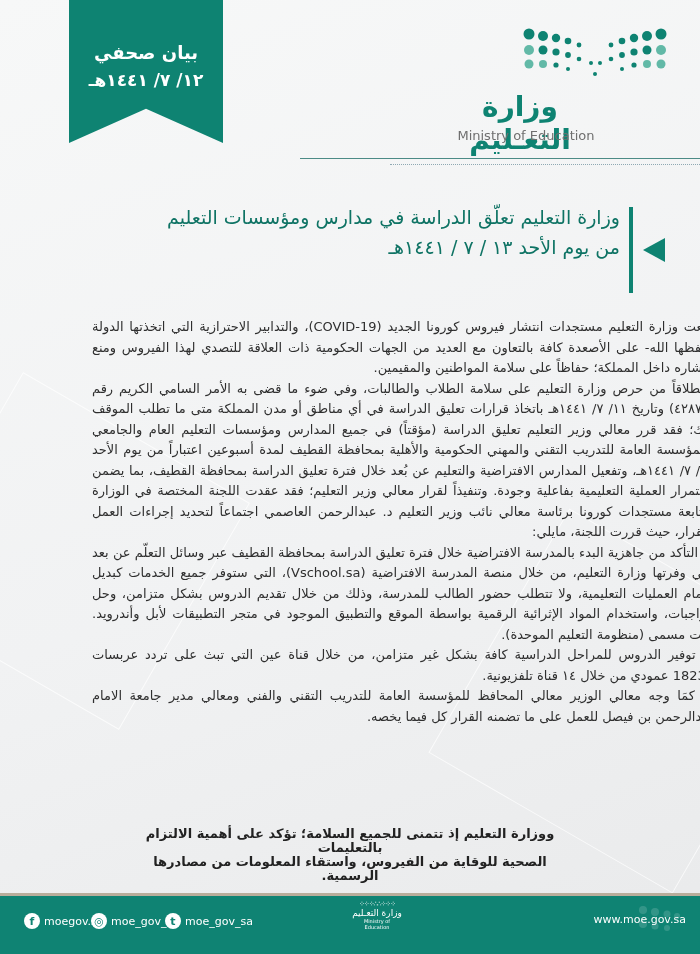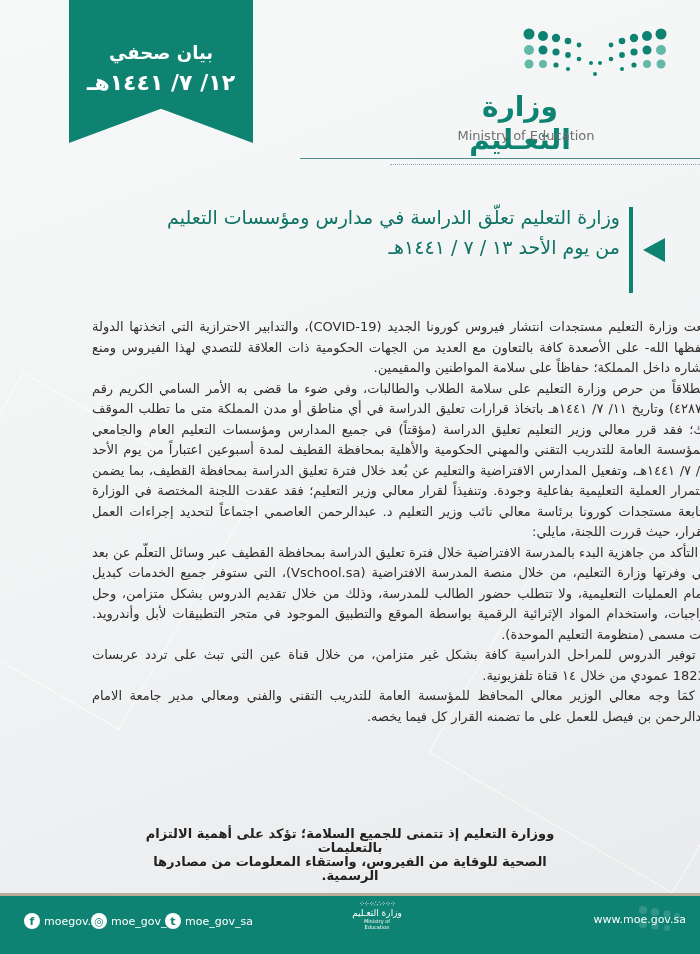--- a/index.html
+++ b/index.html
@@ -1,24 +1,24 @@
 <!DOCTYPE html>
 <html><head>
 <meta charset="utf-8">
 <style>
   html,body{margin:0;padding:0;}
   body{width:700px;height:954px;position:relative;overflow:hidden;
     background:linear-gradient(160deg,#f7f8f8 0%,#f1f2f3 55%,#e9eaeb 100%);
     font-family:"DejaVu Sans",sans-serif;color:#2b2b2b;}
   .bg-shape{position:absolute;border:1px solid rgba(255,255,255,0.7);transform:rotate(30deg);}
   
-  .ribbon{position:absolute;left:69px;top:0;width:184px;height:143px;background:#0e8372;
+  .ribbon{position:absolute;left:69px;top:0;width:154px;height:143px;background:#0e8372;
     clip-path:polygon(0 0,100% 0,100% 100%,50% 76%,0 100%);color:#fff;text-align:center;}
   .ribbon .r-title{position:absolute;top:42px;left:0;right:0;font-size:18px;font-weight:bold;direction:rtl;}
-  .ribbon .r-date{position:absolute;top:70px;left:0;right:0;font-size:22px;font-weight:bold;direction:rtl;}
+  .ribbon .r-date{position:absolute;top:70px;left:0;right:0;font-size:17px;font-weight:bold;direction:rtl;}
   
   .logo-dots{position:absolute;left:521px;top:28px;width:148px;height:50px;}
   .logo-ar{position:absolute;left:440px;top:90px;width:160px;text-align:center;direction:rtl;
     font-size:28px;color:#0e8372;font-weight:bold;letter-spacing:0.5px;}
   .logo-en{position:absolute;left:446px;top:128px;width:160px;text-align:center;font-size:13px;color:#6f6f6f;}
   .hr-line{position:absolute;left:300px;top:158px;width:400px;height:0;border-top:1px solid #4c8b86;}
   .hr-dots{position:absolute;left:390px;top:164px;width:310px;height:0;border-top:1px dotted #8fa9b3;}
   
   .title-marker{position:absolute;left:629px;top:207px;width:4px;height:86px;background:#0e8372;}
   .title-arrow{position:absolute;left:643px;top:238px;width:0;height:0;border-top:12px solid transparent;

